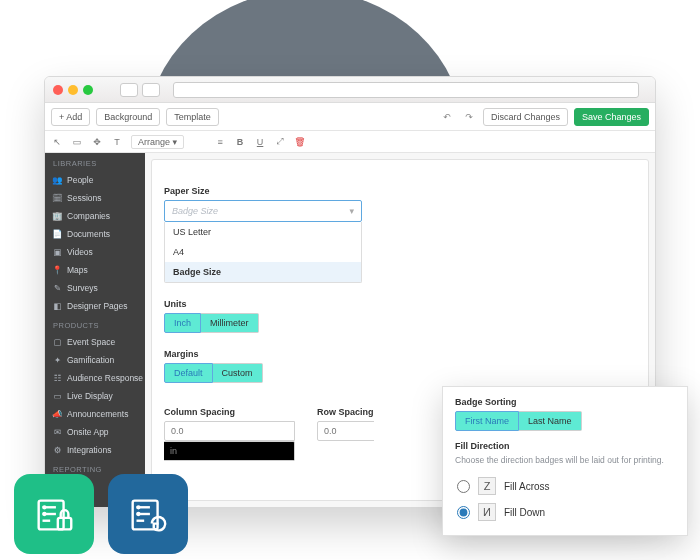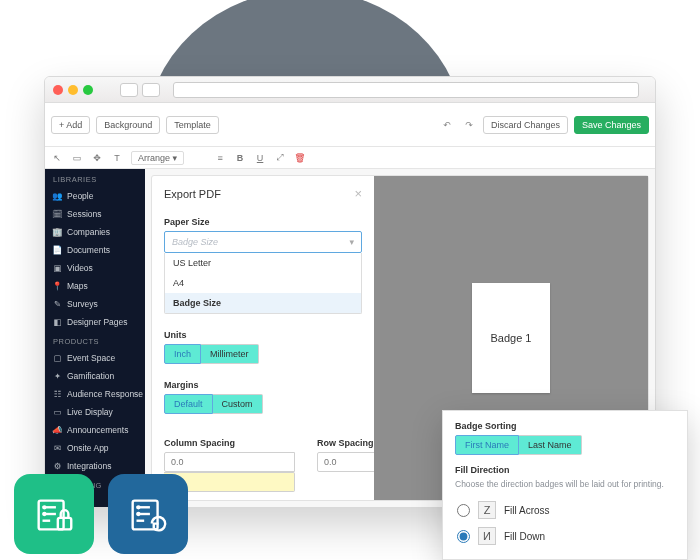--- a/index.html
+++ b/index.html
@@ -13,33 +13,33 @@
             box-shadow: 0 18px 40px rgba(0,0,0,.18); display: flex; flex-direction: column; overflow: hidden; }
 
   .titlebar { height: 26px; background: linear-gradient(#f7f7f7,#eceaea); border-bottom: 1px solid #ddd;
               display: flex; align-items: center; padding: 0 8px; gap: 5px; }
   .dot { width: 10px; height: 10px; border-radius: 50%; }
   .dot.r{background:#ff5f57}.dot.y{background:#ffbd2e}.dot.g{background:#28c940}
   .titlebar .nav { margin-left: 22px; display: flex; gap: 4px; }
   .titlebar .nav span { width: 18px; height: 14px; border: 1px solid #ccc; border-radius: 3px; background:#fff; }
   .url { flex: 1; height: 16px; margin: 0 8px; background: #fff; border: 1px solid #ccc; border-radius: 3px; }
 
-  .appbar { height: 44px; border-bottom: 1px solid #e5e5e5; display: flex; align-items: center; padding: 0 6px; gap: 6px; font-size: 9px; color:#555; }
+  .appbar { height: 28px; border-bottom: 1px solid #e5e5e5; display: flex; align-items: center; padding: 0 6px; gap: 6px; font-size: 9px; color:#555; }
   .btn { border: 1px solid #d0d0d0; background: #fff; border-radius: 3px; padding: 3px 7px; cursor: pointer; }
   .btn.green { background:#27ae60; color:#fff; border-color:#27ae60; }
   .spacer { flex: 1; }
   .iconbtn { width: 16px; height: 16px; color:#888; display:flex; align-items:center; justify-content:center; cursor:pointer; }
 
   .toolbar { height: 22px; border-bottom: 1px solid #e5e5e5; display: flex; align-items: center; padding: 0 6px; gap: 8px; font-size: 9px; color:#666; }
   .toolbar .tool { width: 12px; height: 12px; display:flex; align-items:center; justify-content:center; color:#777; cursor:pointer;}
   .toolbar .arrange { border:1px solid #ddd; padding:1px 6px; border-radius:2px; }
   .toolbar .tool.red{color:#d33;}
 
   .body { flex: 1; display: flex; min-height: 0; }
-  .sidebar { width: 100px; background:#0f172a; color:#cfd3d8; font-size:8.5px; overflow-y:auto; flex-shrink:0;}
+  .sidebar { width: 100px; background:#404040; color:#cfd3d8; font-size:8.5px; overflow-y:auto; flex-shrink:0;}
   .sidebar::-webkit-scrollbar{width:4px}.sidebar::-webkit-scrollbar-thumb{background:#444}
   .side-head { font-size:7.5px; letter-spacing:.5px; color:#8a8f96; padding:6px 8px 3px; text-transform:uppercase;}
   .side-item { display:flex; align-items:center; gap:5px; padding:4px 8px; cursor:pointer; white-space:nowrap; overflow:hidden;}
   .side-item .si-icon{ width:9px; height:9px; flex-shrink:0; display:flex; align-items:center; justify-content:center; color:#aab0b8;}
 
   .modal-area { flex:1; position:relative; background:#f7f7f7; }
   .modal { position:absolute; inset:6px; background:#fff; border:1px solid #e2e2e2; border-radius:3px; display:flex; }
   .modal-left { width: 222px; padding: 10px 12px; font-size:9px; color:#333; overflow-y:auto;}
   .modal-right { flex:1; background:#8e8e8e; position:relative; }
   .modal-head { display:flex; align-items:center; justify-content:space-between; margin-bottom:10px;}
@@ -57,29 +57,29 @@
   .seg{display:flex;}
   .seg .seg-btn{border:1px solid #d0d0d0; padding:4px 9px; font-size:9px; cursor:pointer; background:#5eead4;}
   .seg .seg-btn:first-child{border-radius:2px 0 0 2px;}
   .seg .seg-btn:last-child{border-radius:0 2px 2px 0; border-left:0;}
   .seg .seg-btn.active{border-color:#5fa8e0; color:#2a7ab9;}
 
   .row2{display:flex; gap:22px;}
   .row2>div{flex:1;}
   .spacing-input{display:flex;flex-direction:column;}
   .spacing-input input{flex:1; border:1px solid #d0d0d0; border-radius:2px 0 0 2px; padding:4px 6px; font-size:9px; min-width:0;}
-  .spacing-input .unit{border:1px solid #d0d0d0; border-left:0; border-radius:0 2px 2px 0; padding:4px 6px; font-size:9px; color:#888; background:#fef9c3;}
+  .spacing-input .unit{border:1px solid #d0d0d0; border-left:0; border-radius:0 2px 2px 0; padding:4px 6px; font-size:9px; color:#888; background:#000000;}
 
   .chk{display:flex; align-items:center; gap:6px; margin-top:10px;}
   .chk input{accent-color:#2a7ab9;}
 
   .badge-page{ position:absolute; left:50%; top:50%; transform:translate(-50%,-50%); width:78px; height:110px; background:#fff;
                display:flex; align-items:center; justify-content:center; font-size:11px; color:#333; box-shadow:0 1px 2px rgba(0,0,0,.2);}
 
-  .popover{ position:absolute; right:12px; bottom:0; width:246px; background:#fff; border:1px solid #e0e0e0;
+  .popover{ position:absolute; right:12px; bottom:24px; width:246px; background:#fff; border:1px solid #e0e0e0;
             box-shadow:0 10px 30px rgba(0,0,0,.18); z-index:5; padding:10px 12px; font-size:10px; color:#333;}
   .popover .field-label{margin-top:0;}
   .popover .desc{font-size:8.5px; color:#8a8f96; margin:3px 0 8px;}
   .radio-row{display:flex; align-items:center; gap:8px; padding:4px 2px;}
   .radio-row input{accent-color:#2a7ab9;}
   .fill-icon{width:18px; height:18px; border:1px solid #ccc; background:#f3f3f3; font-size:11px; display:flex; align-items:center; justify-content:center; color:#555;}
 
   .card{position:absolute; bottom:6px; width:80px; height:80px; border-radius:16px; z-index:6;
         display:flex; align-items:center; justify-content:center;}
   .card.green{left:14px; background:#1fbf87;}
@@ -199,24 +199,20 @@
             <span class="si-icon">⚙</span>
             <span>Integrations</span>
           </div>
         </div>
       <div class="side-head">REPORTING</div>
     </div>
 
     <div class="modal-area">
       <div class="modal">
         <div class="modal-left">
-          <div class="modal-head">
-            <h3>Export PDF</h3>
-            <div class="close-x">×</div>
-          </div>
 
           <div class="field-label">Paper Size</div>
           <div class="select-open">
             <div class="select-val">Badge Size</div>
           </div>
           <div class="options" id="paper-opts">
               <div class="opt">US Letter</div>
               <div class="opt">A4</div>
               <div class="opt sel">Badge Size</div>
             </div>
@@ -245,25 +241,20 @@
               <div class="field-label">Row Spacing</div>
               <div class="spacing-input">
                 <input placeholder="0.0" style="">
 
               </div>
             </div>
           </div>
 
         </div>
 
-        <div class="modal-right">
-          <div class="badge-page">
-            <span>Badge 1</span>
-          </div>
-        </div>
       </div>
     </div>
   </div>
 </div>
 
 <div class="popover">
   <div class="field-label">Badge Sorting</div>
   <div class="seg" id="sort-seg">
       <div class="seg-btn active">First Name</div>
       <div class="seg-btn">Last Name</div>

